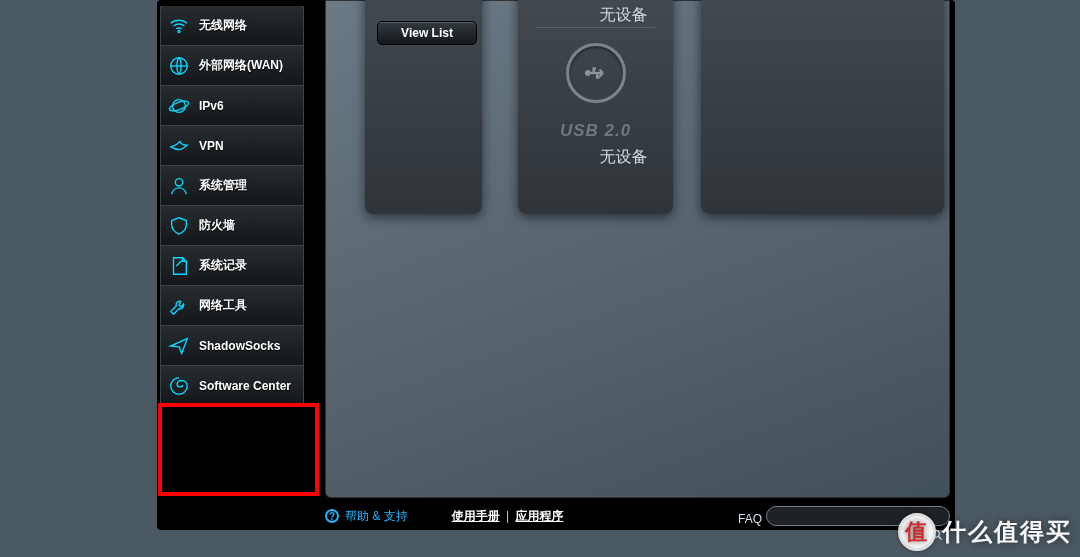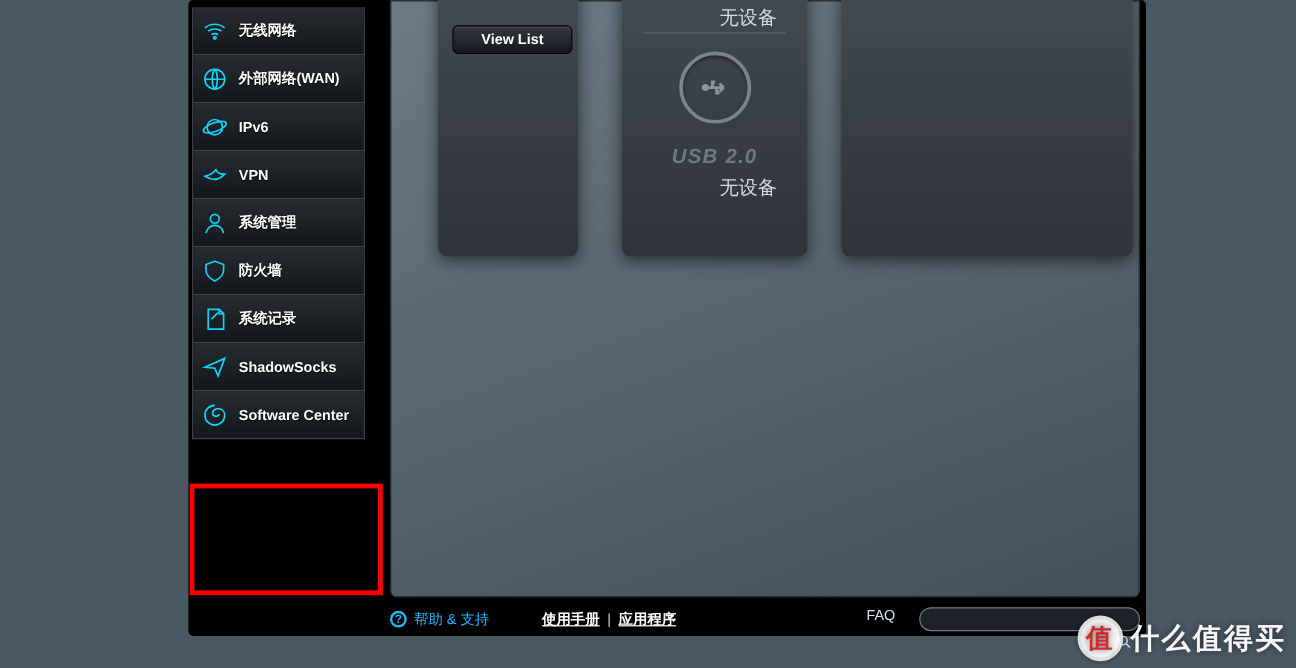--- a/index.html
+++ b/index.html
@@ -124,21 +124,21 @@
     width:14px; height:14px; border:2px solid #1fb6ff; border-radius:50%;
     display:flex; align-items:center; justify-content:center;
     font-size:10px; font-weight:bold;
   }
   .f-links{ margin-left:44px; }
   .f-links a{
     color:#fff; font-weight:bold; text-decoration:underline;
     cursor:pointer; text-shadow:0 1px 1px #000;
   }
   .f-links .sep{ color:#ccc; text-decoration:none; margin:0 3px; }
-  .faq-wrap{ margin-left:auto; display:flex; align-items:flex-start; gap:20px; }
+  .faq-wrap{ margin-left:auto; display:flex; align-items:flex-end; gap:4px; }
   .faq-input{
     width:184px; height:20px;
     border:1px solid #6e7b84; background:#1c2226;
     border-radius:10px; color:#fff; padding:0 26px 0 10px;
     font-size:11px;
   }
   .faq-go{
     position:absolute; right:4px; width:18px; height:18px;
     display:flex; align-items:center; justify-content:center;
     color:#cfe6ff; cursor:pointer;
@@ -236,20 +236,28 @@
     <span class="sb-icon">
       <svg viewBox="0 0 24 24">
           <path d="M6 3h10l4 4v14H6z"></path>
           <path d="M16 3v4h4"></path>
           <path d="M9 12l6-6"></path>
         </svg>
     </span>
     <span>系统记录</span>
   </div>
 
+  <div class="sb-item">
+    <span class="sb-icon">
+      <svg viewBox="0 0 24 24">
+          <path d="M14 7a4 4 0 0 0-5 5l-6 6 3 3 6-6a4 4 0 0 0 5-5l-3 3-2-2z"></path>
+        </svg>
+    </span>
+    <span>网络工具</span>
+  </div>
 
   <div class="sb-item">
     <span class="sb-icon">
       <svg viewBox="0 0 24 24">
           <path d="M3 12 21 4l-6 16-3-7z" fill="#0bd6ff"></path>
         </svg>
     </span>
     <span>ShadowSocks</span>
   </div>
 

